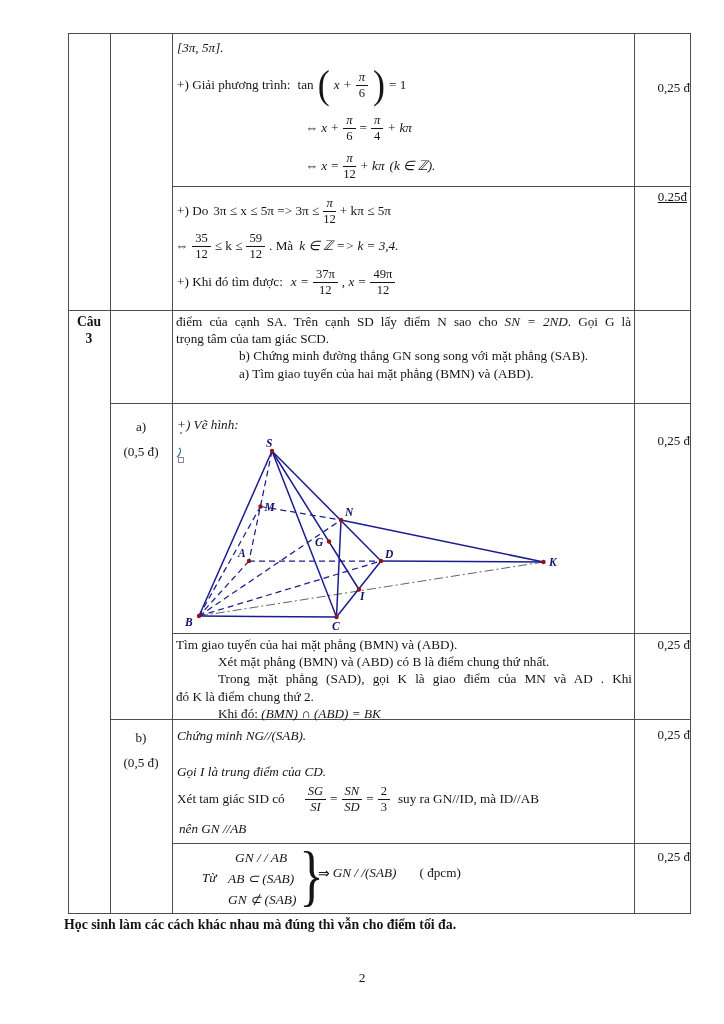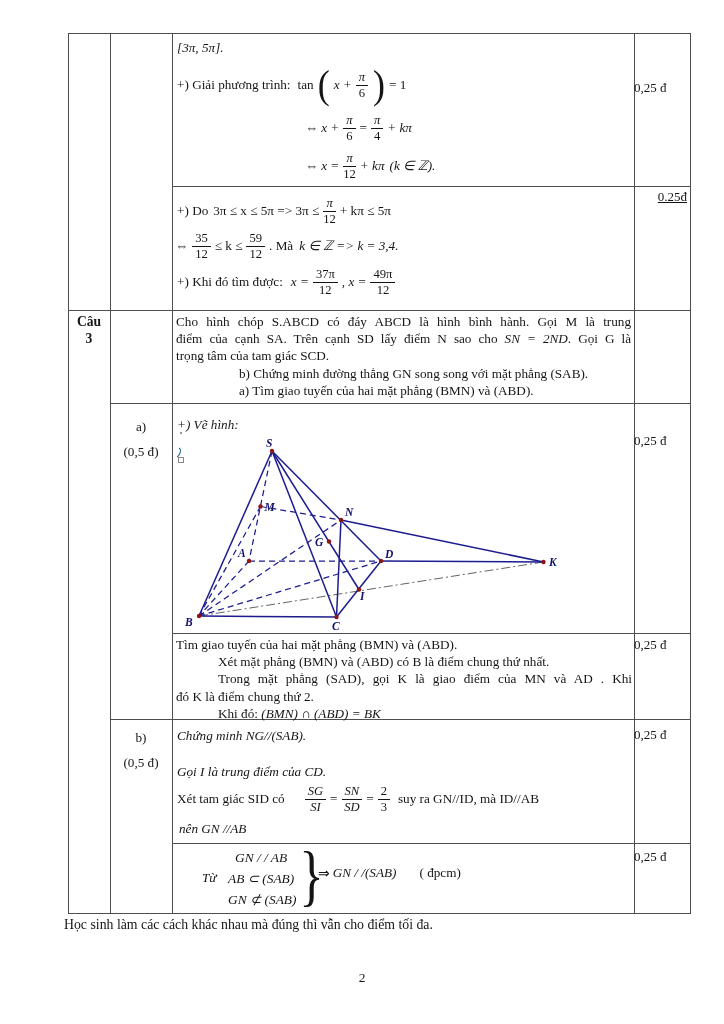--- a/index.html
+++ b/index.html
@@ -17,29 +17,29 @@
   .it{font-style:italic;}
   .b{font-weight:bold;}
   .mrow{position:absolute;display:flex;align-items:center;gap:3px;
         font-size:13.2px;white-space:nowrap;}
   .frac{display:inline-flex;flex-direction:column;align-items:center;
         font-size:12.6px;line-height:1.18;padding:0 1px;}
   .frac .top{border-bottom:1px solid #151515;padding:0 3px;display:block;}
   .frac .bot{display:block;}
   .bigp{font-size:36px;font-weight:300;line-height:0.9;
         transform:scaleY(1.12);margin:0 1px;}
-  .score{position:absolute;left:634px;width:56px;text-align:left;
+  .score{position:absolute;left:634px;width:56px;text-align:right;
          font-size:13px;line-height:16px;}
   .score.right{text-align:right;padding-right:3px;box-sizing:border-box;text-decoration:underline;}
   .cell-label{position:absolute;left:110px;width:62px;text-align:center;
               font-size:13.2px;line-height:25px;}
   .brace{position:absolute;font-size:60px;line-height:62px;font-weight:400;
          transform:scale(0.85,1.12);transform-origin:center;}
   #fig{position:absolute;left:0;top:0;pointer-events:none;}
-  .footer{position:absolute;font-weight:normal;font-size:13.8px;white-space:nowrap;text-align:right;}
+  .footer{position:absolute;font-weight:bold;font-size:13.8px;white-space:nowrap;text-align:right;}
   .pagenum{position:absolute;left:0;top:970px;width:724px;text-align:center;
            font-size:13.5px;}
 </style>
 </head>
 <body>
 
 <div class="vl" style="left:68px;top:33px;height:880px"></div>
 <div class="vl" style="left:110px;top:33px;height:880px"></div>
 <div class="vl" style="left:172px;top:33px;height:880px"></div>
 <div class="vl" style="left:634px;top:33px;height:880px"></div>
@@ -136,21 +136,20 @@
 </div>
 
 <div class="score right" style="top:189px">0.25đ</div>
 
 <div class="abs b" style="left:68px;top:313px;width:42px;text-align:center;font-size:13.6px;line-height:17px">
   <div>Câu</div>
   <div>3</div>
 </div>
 
 <div class="abs para" style="left:176px;top:313px;width:455px">
-  <div class="jl">Cho hình chóp S.ABCD có đáy ABCD là hình bình hành. Gọi M là trung</div>
   <div class="jl"><span>điểm của cạnh SA. Trên cạnh SD lấy điểm N sao cho </span><span class="it">SN = 2ND</span><span>. Gọi G là</span></div>
   <div>trọng tâm của tam giác SCD.</div>
   <div style="padding-left:63px">b) Chứng minh đường thẳng GN song song với mặt phẳng (SAB).</div>
   <div style="padding-left:63px">a) Tìm giao tuyến của hai mặt phẳng (BMN) và (ABD).</div>
 </div>
 
 <div class="cell-label" style="top:414px">
   <div>a)</div>
   <div>(0,5 đ)</div>
 </div>

